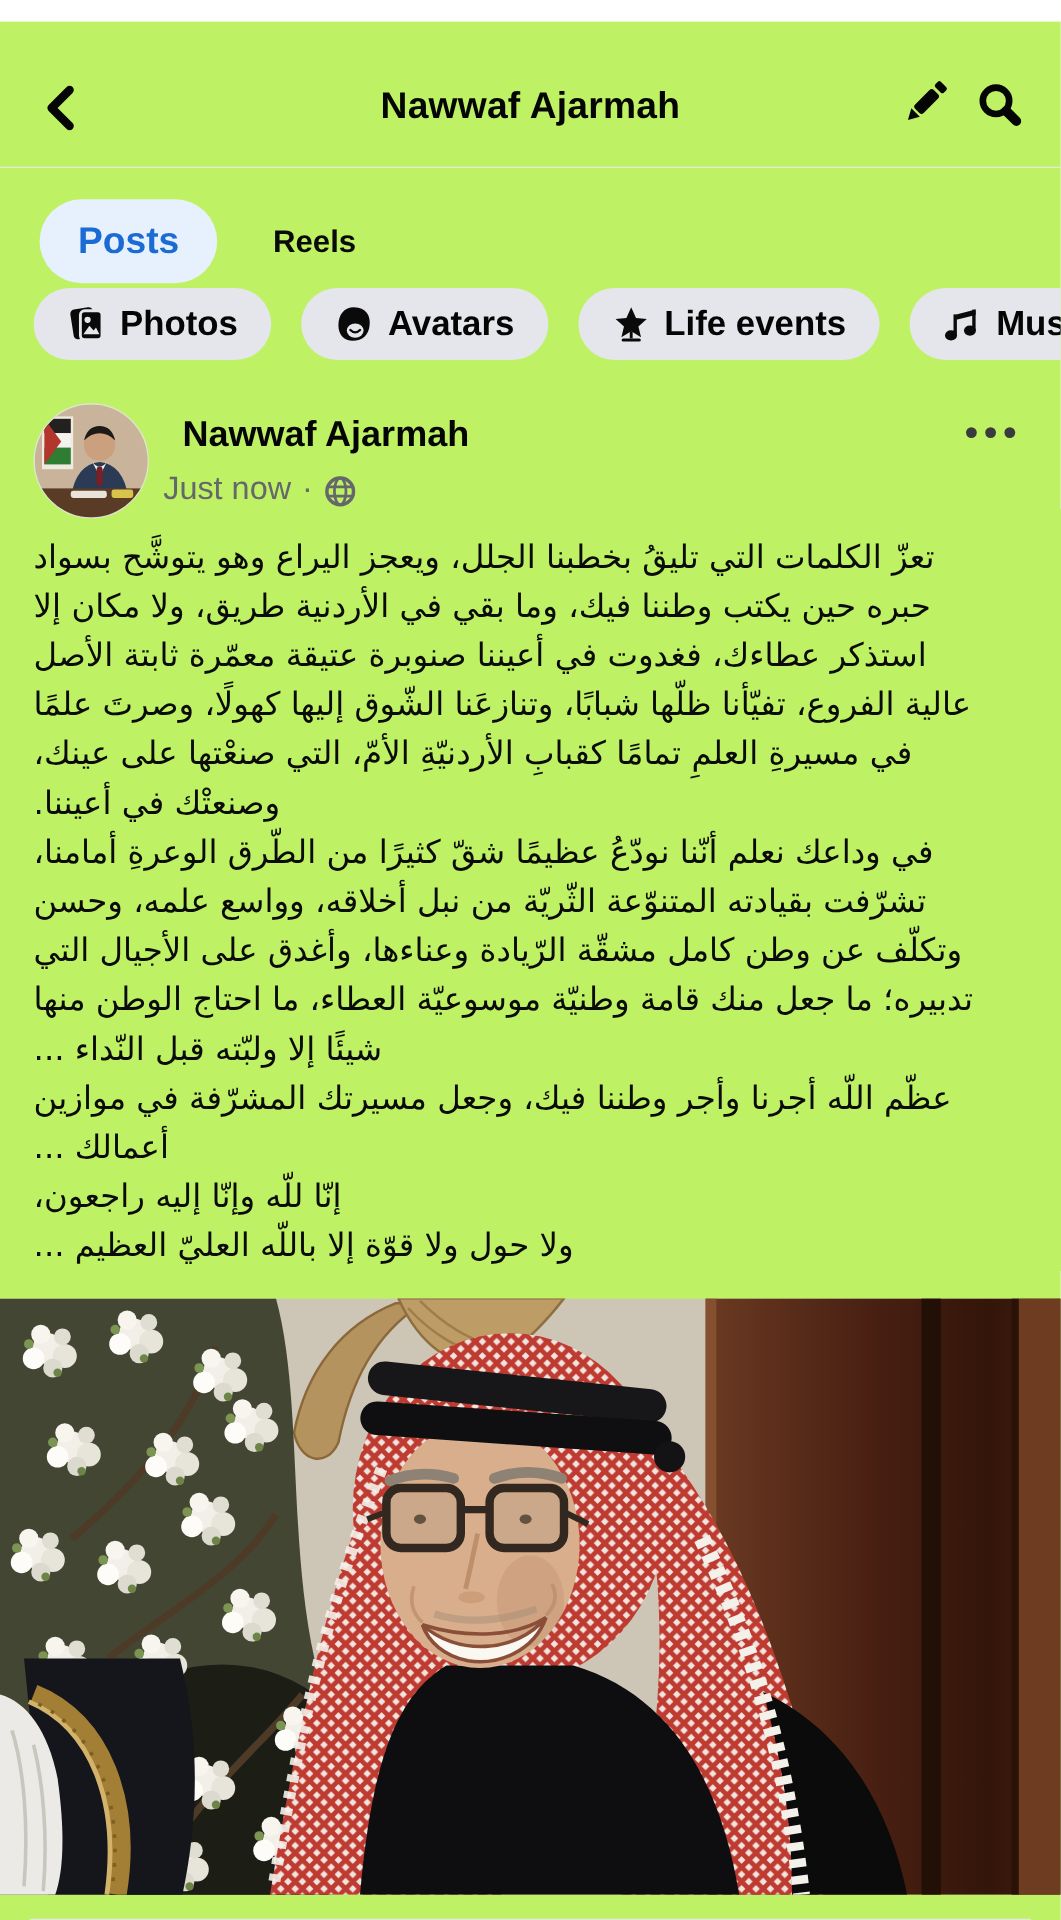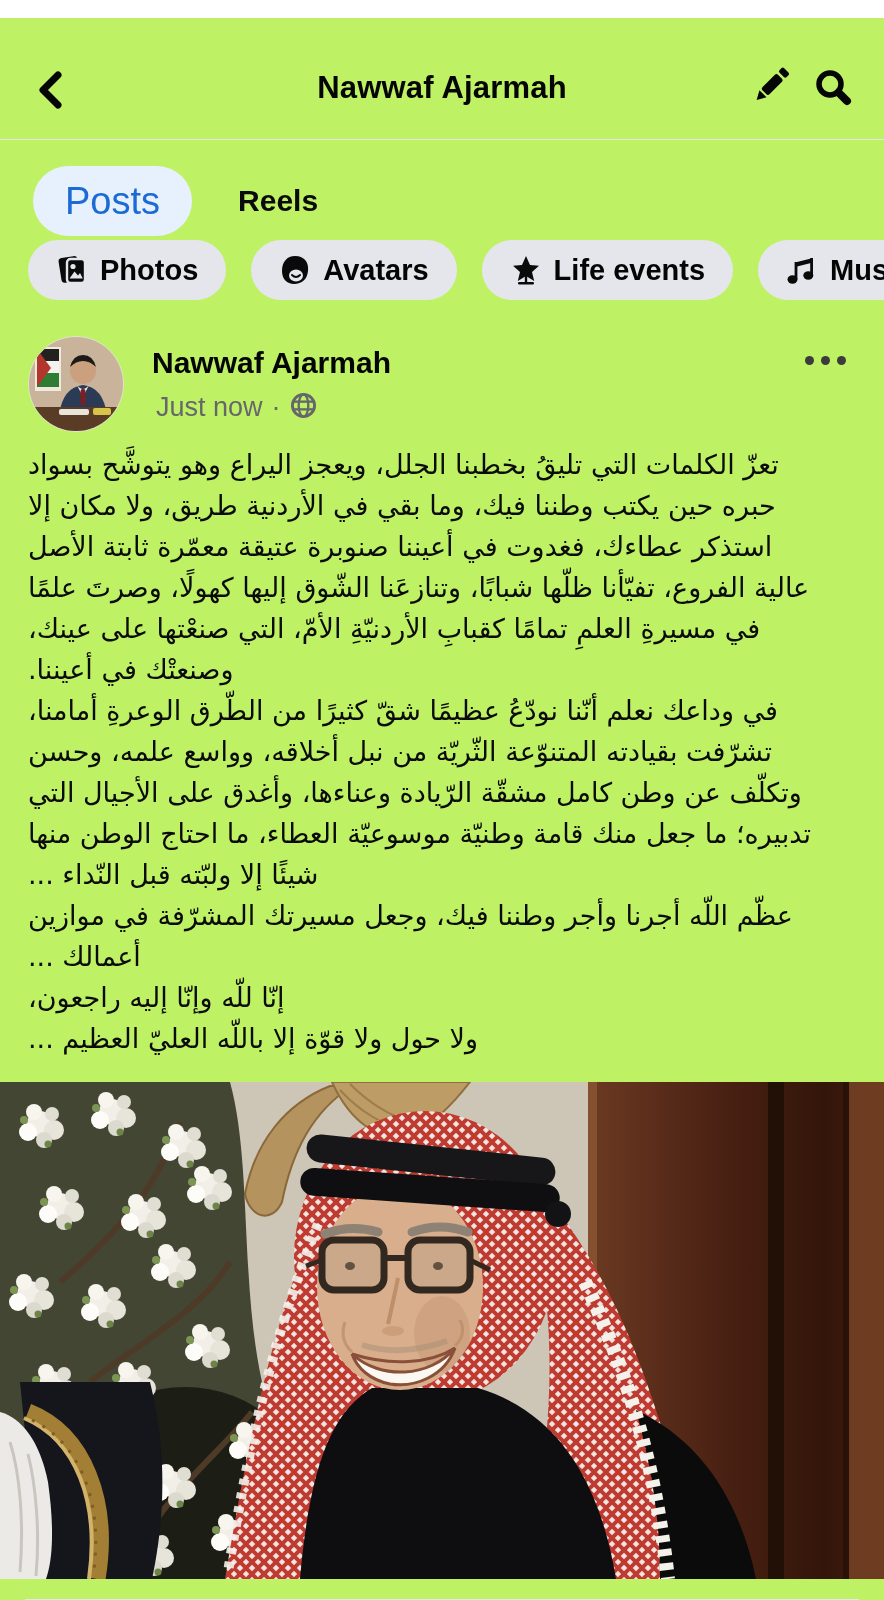--- a/index.html
+++ b/index.html
@@ -15,39 +15,39 @@
   .back-btn { position:absolute; left:30px; top:50px; width:44px; height:44px; cursor:pointer; }
   .page-title {
     position:absolute; left:0; right:0; top:52px; text-align:center;
     font-size:31px; font-weight:700; letter-spacing:.2px;
   }
   .hdr-actions { position:absolute; right:30px; top:48px; display:flex; gap:22px; align-items:center; }
   .hdr-icon { width:42px; height:42px; cursor:pointer; }
   
   .tabs { display:flex; align-items:center; margin:26px 0 0 33px; height:70px; }
   .tab-pill {
-    background:#e7f0fd; color:#1a6cd4; font-weight:400; font-size:38px;
+    background:#e7f0fd; color:#1a6cd4; font-weight:700; font-size:31px;
     padding:0 32px; height:70px; line-height:70px; border-radius:35px; cursor:pointer;
   }
-  .tab-plain { margin-left:46px; font-weight:600; font-size:30px; color:#0a0a0a; cursor:pointer; }
+  .tab-plain { margin-left:46px; font-weight:600; font-size:26px; color:#0a0a0a; cursor:pointer; }
   
   .chips { display:flex; gap:25px; margin:4px 0 0 28px; width:884px; overflow:hidden; }
   .chip {
     flex:0 0 auto; display:flex; align-items:center; gap:12px;
     background:#e4e6eb; border:none; border-radius:30px; height:60px;
     padding:16px 28px; font-family:inherit; font-size:29px; font-weight:600; color:#050505; cursor:pointer;
   }
   .chip.cut { padding-right:90px; }
   .chip-icon { width:32px; height:32px; flex:0 0 auto; }
   
   .post-head { position:relative; margin:36px 28px 0 28px; height:96px; }
   .avatar { position:absolute; left:0; top:0; width:96px; height:96px; border-radius:50%;
             overflow:hidden; border:1px solid #e2e2e2; cursor:pointer; }
   .ph-name { position:absolute; left:124px; top:10px; font-size:30px; font-weight:700; cursor:pointer; }
-  .ph-meta { position:absolute; left:128px; top:56px; display:flex; align-items:flex-start; gap:9px;
+  .ph-meta { position:absolute; left:108px; top:56px; display:flex; align-items:flex-end; gap:9px;
              font-size:27px; color:#65676b; }
   .dots { position:absolute; right:4px; top:14px; display:flex; gap:7px; cursor:pointer; padding:6px; }
   .dots i { width:9px; height:9px; border-radius:50%; background:#3a3b3c; }
   
   .post-body {
     direction:rtl; margin:12px 28px 0 28px;
     font-family:"DejaVu Sans",sans-serif; font-size:27px; font-weight:500;
     color:#0b0b0b;
   }
   .post-body .ln { height:41px; line-height:41px; white-space:nowrap; text-align:left; }

